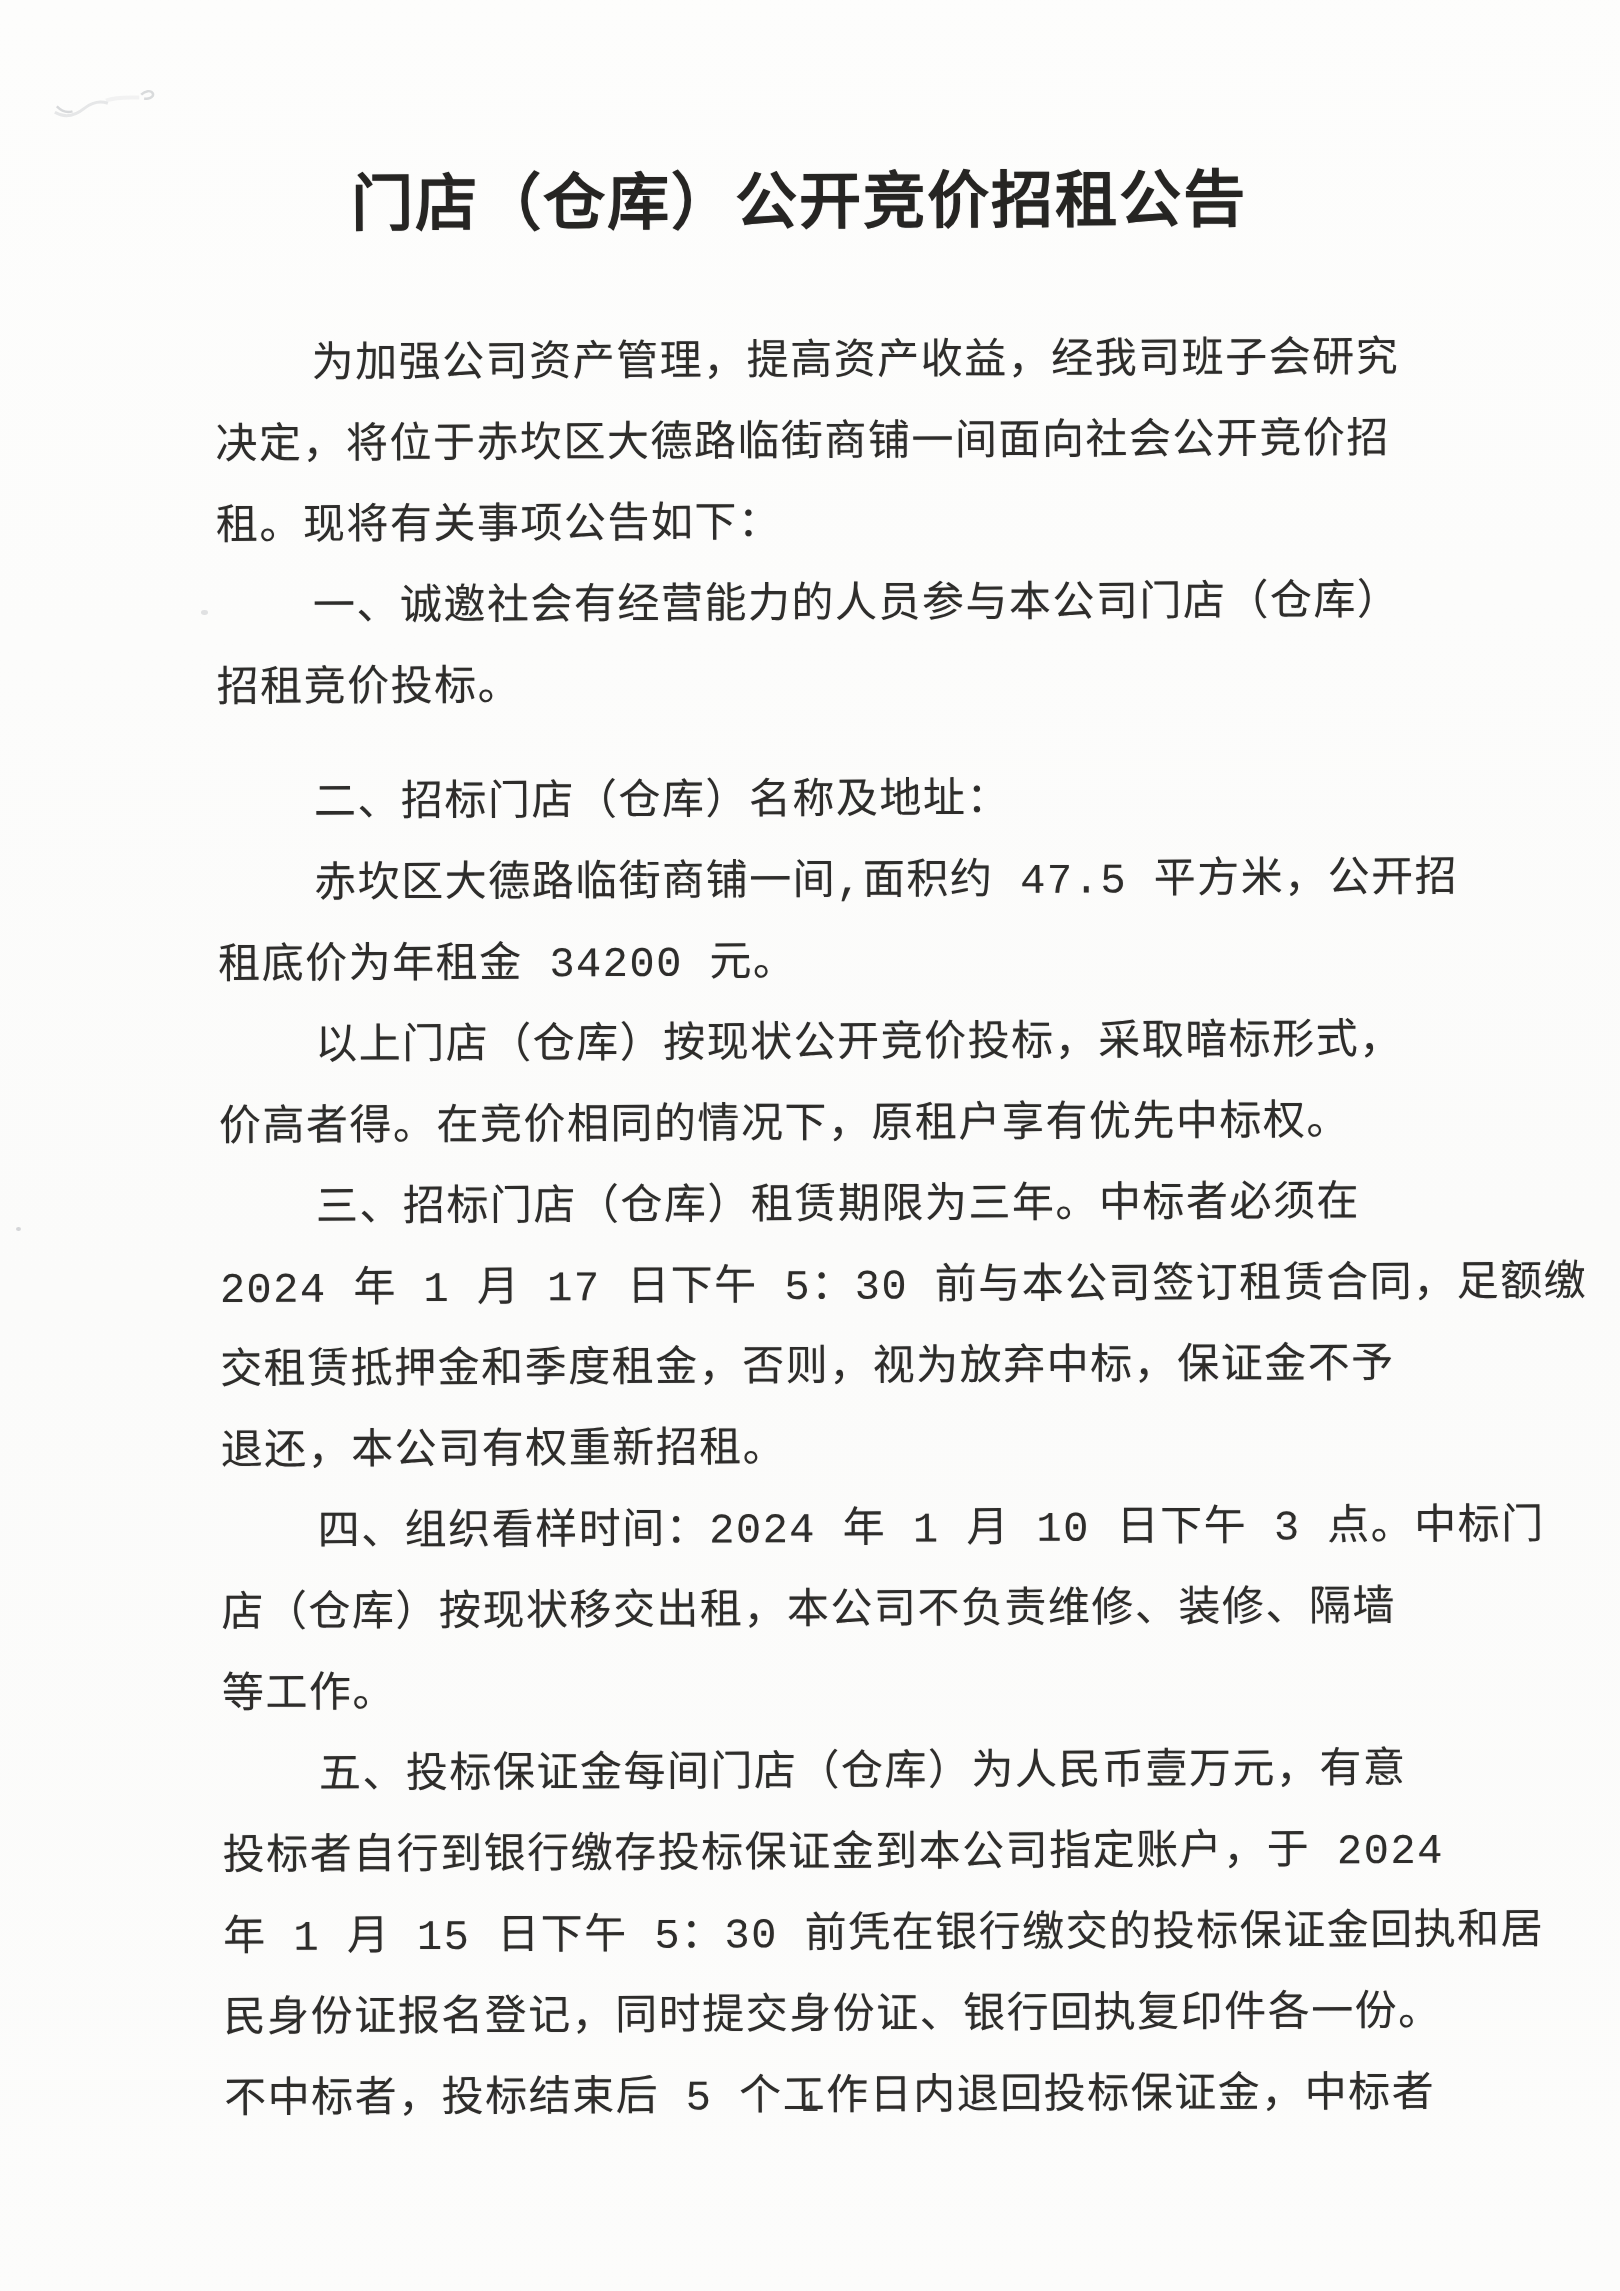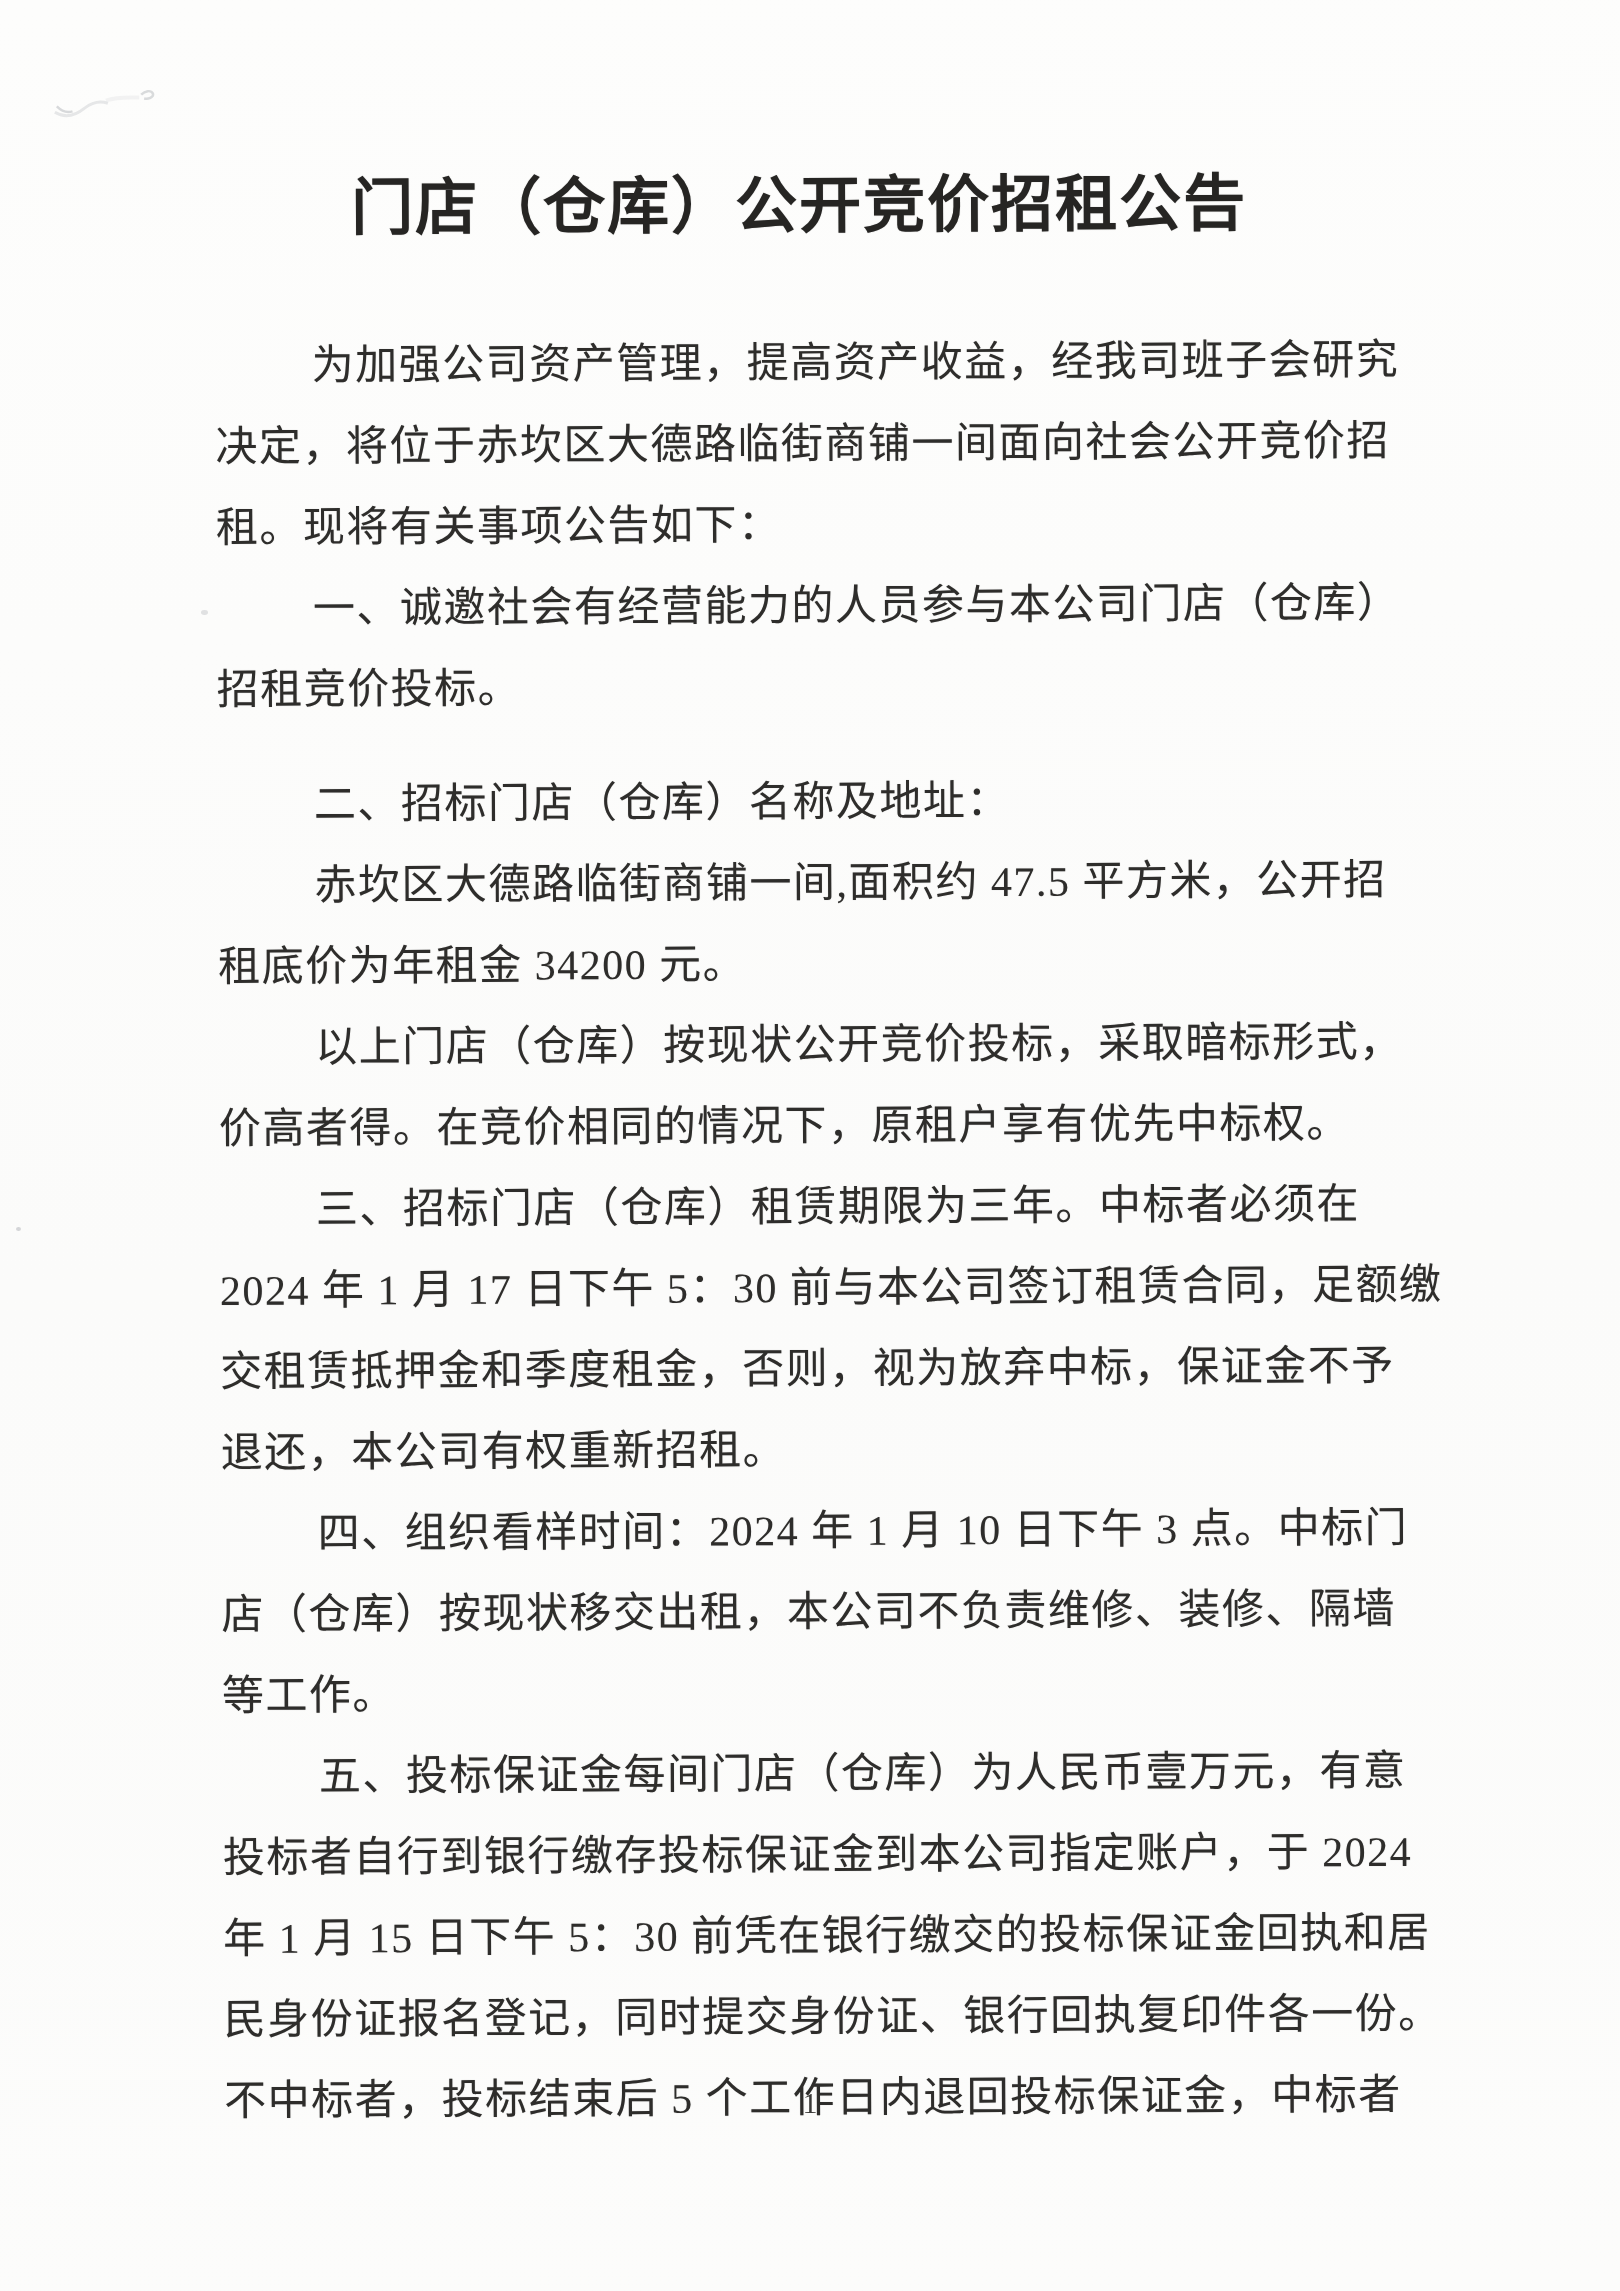--- a/index.html
+++ b/index.html
@@ -7,21 +7,21 @@
     padding: 0;
     background: #e8e8e8;
   }
   .page {
     position: relative;
     width: 1620px;
     height: 2292px;
     margin: 0 auto;
     background: linear-gradient(178deg, #fdfdfc 0%, #fbfbfa 55%, #fcfcfb 100%);
     overflow: hidden;
-    font-family: Liberation Serif, serif;
+    font-family: Liberation Mono, monospace;
     color: #2e2d2b;
   }
   .content {
     position: absolute;
     left: 214px;
     top: 174px;
     width: 1170px;
     transform: rotate(-0.3deg);
     transform-origin: 50% 0;
   }

